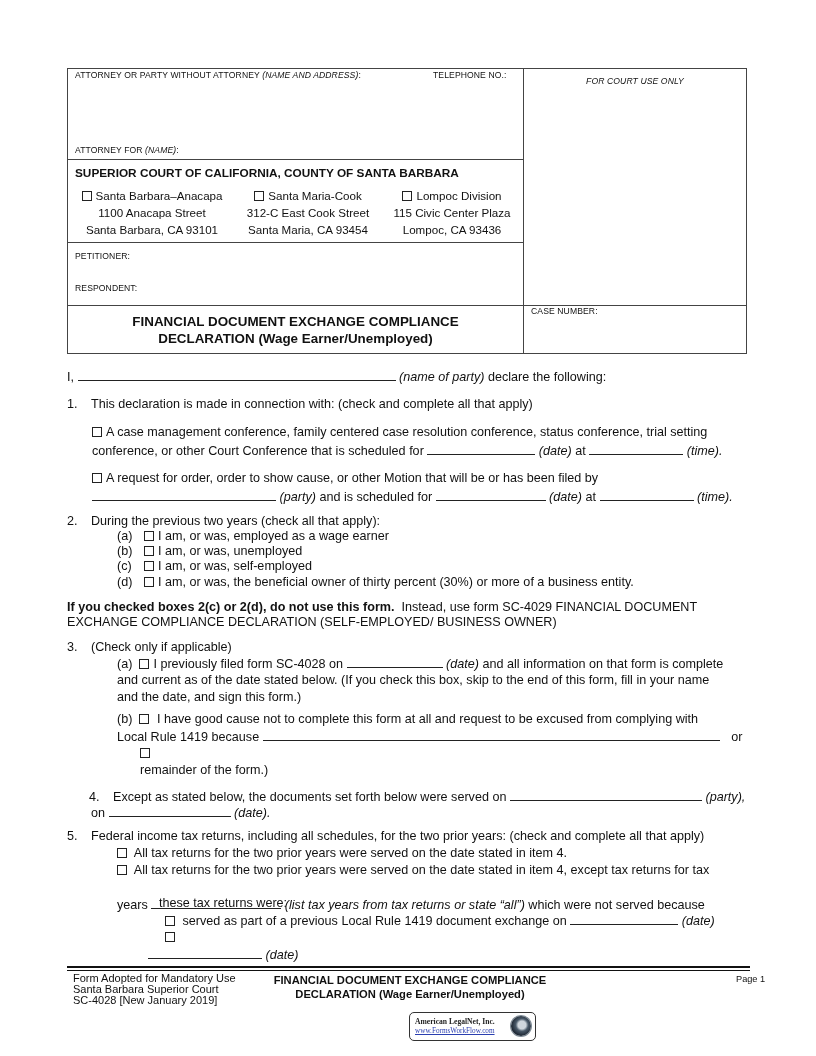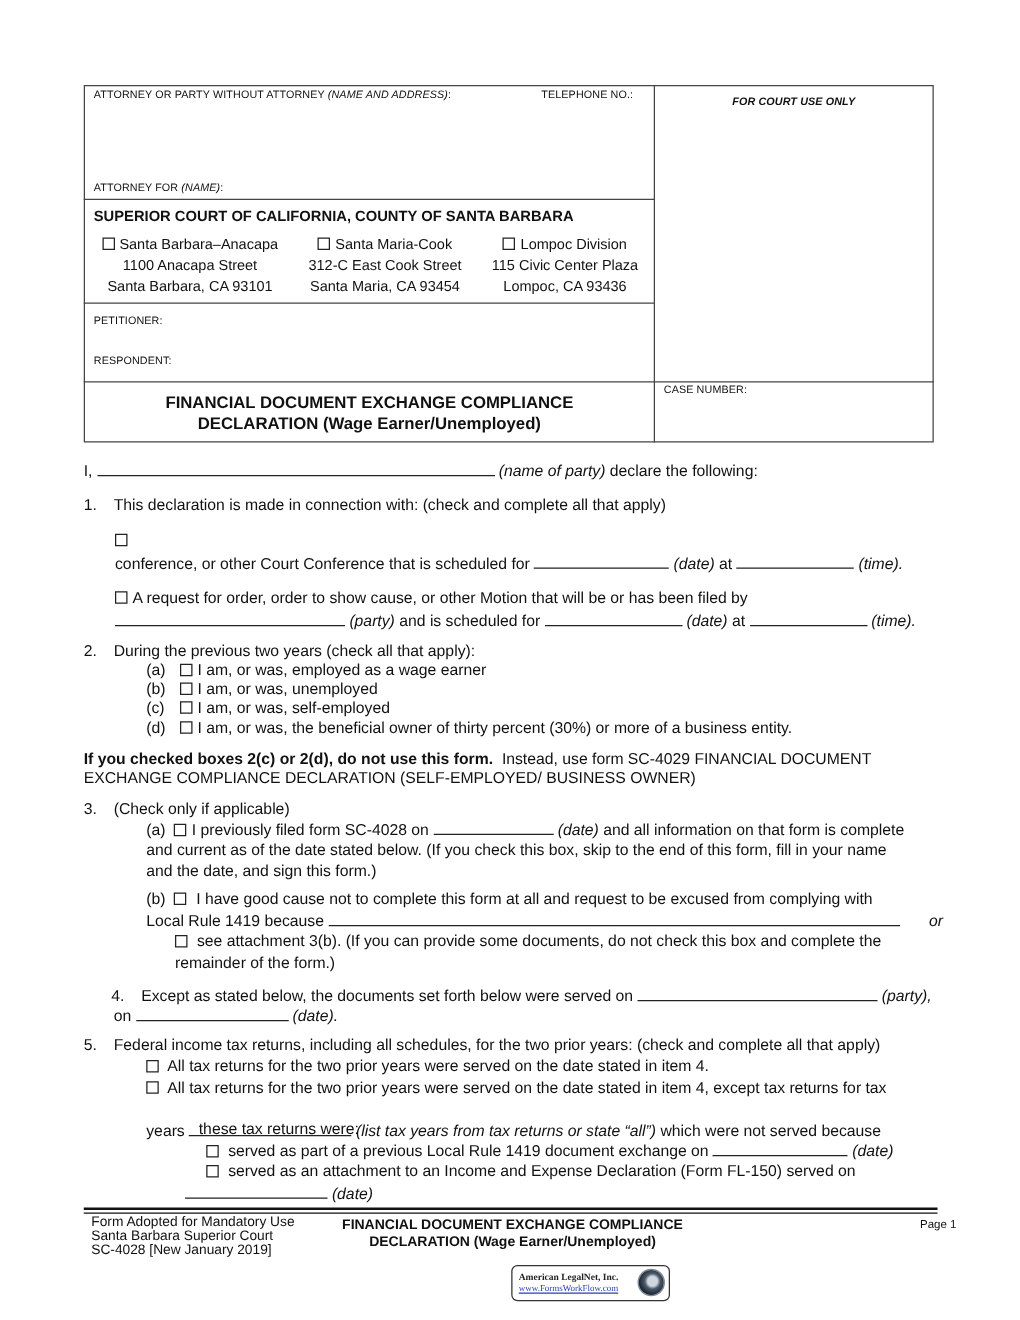--- a/index.html
+++ b/index.html
@@ -28,21 +28,21 @@
 
 <div class="abs lbl" style="left:75px;top:70px;width:300px;">
   <span>ATTORNEY OR PARTY WITHOUT ATTORNEY</span>
   <span class="i">(NAME AND ADDRESS)</span><span>:</span>
 </div>
 <div class="abs lbl" style="left:433px;top:70px;">TELEPHONE NO.:</div>
 <div class="abs lbl" style="left:75px;top:145px;">
   <span>ATTORNEY FOR</span>
   <span class="i">(NAME)</span><span>:</span>
 </div>
-<div class="abs lbl i" style="left:524px;width:222px;text-align:center;top:76px;font-weight:bold;">FOR COURT USE ONLY</div>
+<div class="abs lbl i" style="left:524px;width:222px;text-align:center;top:76px;">FOR COURT USE ONLY</div>
 
 <div class="abs" style="left:75px;top:166px;font-size:11.8px;font-weight:bold;">SUPERIOR COURT OF CALIFORNIA, COUNTY OF SANTA BARBARA</div>
 
 <div class="abs" style="left:67px;top:187px;width:457px;height:52px;">
   <div class="court-col" style="left:9px;width:152px;">
     <div><span class="cb"></span><span>Santa Barbara–Anacapa</span></div>
     <div>1100 Anacapa Street</div>
     <div>Santa Barbara, CA  93101</div>
   </div>
   <div class="court-col" style="left:170px;width:142px;">
@@ -70,21 +70,21 @@
   <span>I,</span>
   <span class="blank" style="width:318px;"></span>
   <span class="i">(name of party)</span>
   <span>declare the following:</span>
 </div>
 
 <div class="abs t" style="left:67px;top:396px;">
   <span style="display:inline-block;width:24px;">1.</span><span>This declaration is made in connection with: (check and complete all that apply)</span>
 </div>
 <div class="abs t" style="left:92px;top:424px;">
-  <span class="cb"></span>
+  <span class="cb"></span><span>A case management conference, family centered case resolution conference, status conference, trial setting</span>
 </div>
 <div class="abs t" style="left:92px;top:442px;">
   <span>conference, or other Court Conference that is scheduled for</span>
   <span class="blank" style="width:108px;"></span>
   <span class="i">(date)</span>
   <span>at</span>
   <span class="blank" style="width:94px;"></span>
   <span class="i">(time).</span>
 </div>
 <div class="abs t" style="left:92px;top:470px;">
@@ -137,25 +137,24 @@
 <div class="abs t" style="left:117px;top:689px;">and the date, and sign this form.)</div>
 
 <div class="abs t" style="left:117px;top:711px;">
   <span>(b)</span>&nbsp;
   <span class="cb"></span>
   <span>I have good cause not to complete this form at all and request to be excused from complying with</span>
 </div>
 <div class="abs t" style="left:117px;top:728px;">
   <span>Local Rule 1419 because</span>
   <span class="blank" style="width:457px;"></span>
-  <span style="margin-left:20px;font-style:italic;">or</span>
+  <span style="margin-left:8px;">or</span>
 </div>
 <div class="abs t" style="left:140px;top:745px;">
   <span class="cb"></span>
-  <span>see attachment 3(b). (If you can provide some documents, do not check this box and complete the</span>
 </div>
 <div class="abs t" style="left:140px;top:762px;">remainder of the form.)</div>
 
 <div class="abs t" style="left:67px;top:788px;margin-left:22px;">
   <span style="display:inline-block;width:24px;">4.</span><span>Except as stated below, the documents set forth below were served on</span>
   <span class="blank" style="width:192px;"></span>
   <span class="i">(party),</span>
 </div>
 <div class="abs t" style="left:91px;top:804px;">
   <span>on</span>
@@ -182,21 +181,20 @@
 </div>
 <div class="abs t" style="left:117px;top:895px;margin-left:42px;">these tax returns were:</div>
 <div class="abs t" style="left:165px;top:912px;">
   <span class="cb"></span>
   <span>served as part of a previous Local Rule 1419 document exchange on</span>
   <span class="blank" style="width:108px;"></span>
   <span class="i">(date)</span>
 </div>
 <div class="abs t" style="left:165px;top:929px;">
   <span class="cb"></span>
-  <span>served as an attachment to an Income and Expense Declaration (Form FL-150) served on</span>
 </div>
 <div class="abs t" style="left:180px;top:946px;">
   <span class="blank" style="width:114px;margin-left:-32px;"></span>
   <span class="i">(date)</span>
 </div>
 
 <div class="abs" style="left:67px;top:966px;width:683px;height:2px;background:#111;"></div>
 <div class="abs" style="left:67px;top:970px;width:683px;height:1px;background:#111;"></div>
 
 <div class="abs" style="left:73px;top:973px;font-size:11px;line-height:11px;">

